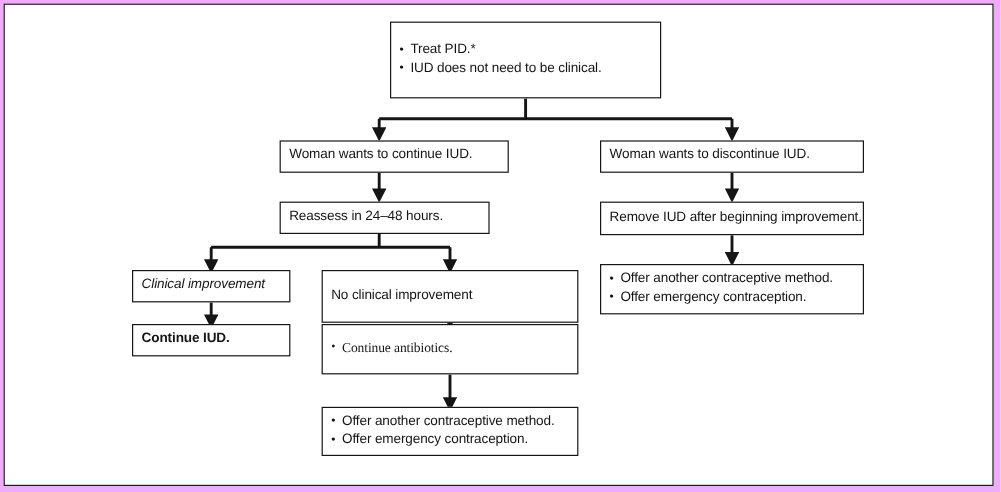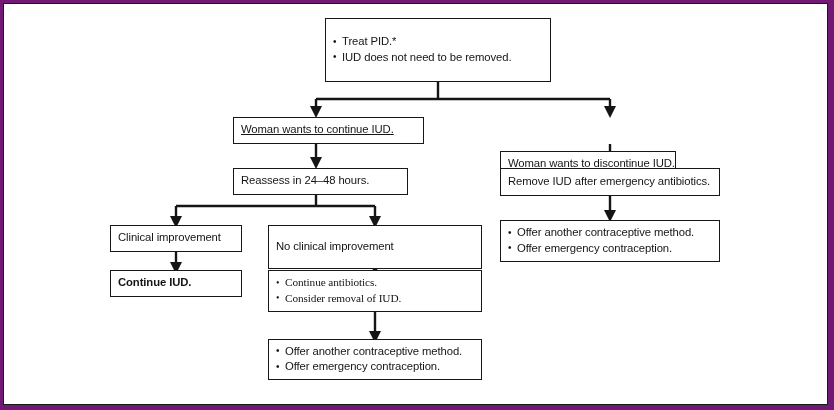--- a/index.html
+++ b/index.html
@@ -8,21 +8,21 @@
     padding: 0;
     background: #ffffff;
   }
   body {
     font-family: "Liberation Sans", sans-serif;
   }
   #stage {
     position: relative;
     width: 834px;
     height: 410px;
-    background: #701a75;
+    background: #f0abfc;
     overflow: hidden;
   }
   #frame {
     position: absolute;
     left: 3px;
     top: 3px;
     width: 825px;
     height: 402px;
     border: 1.5px solid #1a1a1a;
     box-sizing: border-box;
@@ -113,59 +113,58 @@
       <path d="M 375 253 L 375 268" stroke="#151515" stroke-width="2.4" fill="none" marker-end="url(#arrow)"></path>
     </g>
 
     <g>
       <path d="M 375 312 L 375 337" stroke="#151515" stroke-width="2.4" fill="none" marker-end="url(#arrow)"></path>
     </g>
   </svg>
 
   <div class="node bulleted" style="left:325px; top:18px; width:226px; height:64px;">
     <div class="line">Treat PID.*</div>
-    <div class="line">IUD does not need to be removed.</div>
+    <div class="line">IUD does not need to be clinical.</div>
   </div>
 
-  <div class="node" style="left:233px; top:117px; width:191px; height:27px;text-decoration:underline;">
+  <div class="node" style="left:233px; top:117px; width:191px; height:27px;">
     <div class="line">Woman wants to continue IUD.</div>
   </div>
 
-  <div class="node" style="left:500px; top:117px; width:176px; height:27px;margin-top:34px;">
+  <div class="node" style="left:500px; top:117px; width:220px; height:27px;">
     <div class="line">Woman wants to discontinue IUD.</div>
   </div>
 
   <div class="node" style="left:233px; top:168px; width:175px; height:27px;">
     <div class="line">Reassess in 24–48 hours.</div>
   </div>
 
   <div class="node" style="left:500px; top:168px; width:220px; height:28px;">
-    <div class="line">Remove IUD after emergency antibiotics.</div>
+    <div class="line">Remove IUD after beginning improvement.</div>
   </div>
 
-  <div class="node" style="left:110px; top:225px; width:132px; height:27px;">
+  <div class="node" style="left:110px; top:225px; width:132px; height:27px;font-style:italic;">
     <div class="line">Clinical improvement</div>
   </div>
 
   <div class="node" style="left:268px; top:225px; width:214px; height:44px;">
     <div class="line">No clinical improvement</div>
   </div>
 
   <div class="node bulleted" style="left:500px; top:220px; width:220px; height:42px;">
     <div class="line">Offer another contraceptive method.</div>
     <div class="line">Offer emergency contraception.</div>
   </div>
 
   <div class="node" style="left:110px; top:270px; width:132px; height:27px;font-weight:bold;">
     <div class="line">Continue IUD.</div>
   </div>
 
   <div class="node bulleted" style="left:268px; top:270px; width:214px; height:42px;font-family:Liberation Serif, serif;">
     <div class="line">Continue antibiotics.</div>
-    <div class="line">Consider removal of IUD.</div>
   </div>
 
   <div class="node bulleted" style="left:268px; top:339px; width:214px; height:41px;">
     <div class="line">Offer another contraceptive method.</div>
     <div class="line">Offer emergency contraception.</div>
   </div>
 
 </div>
 
 </body></html>

